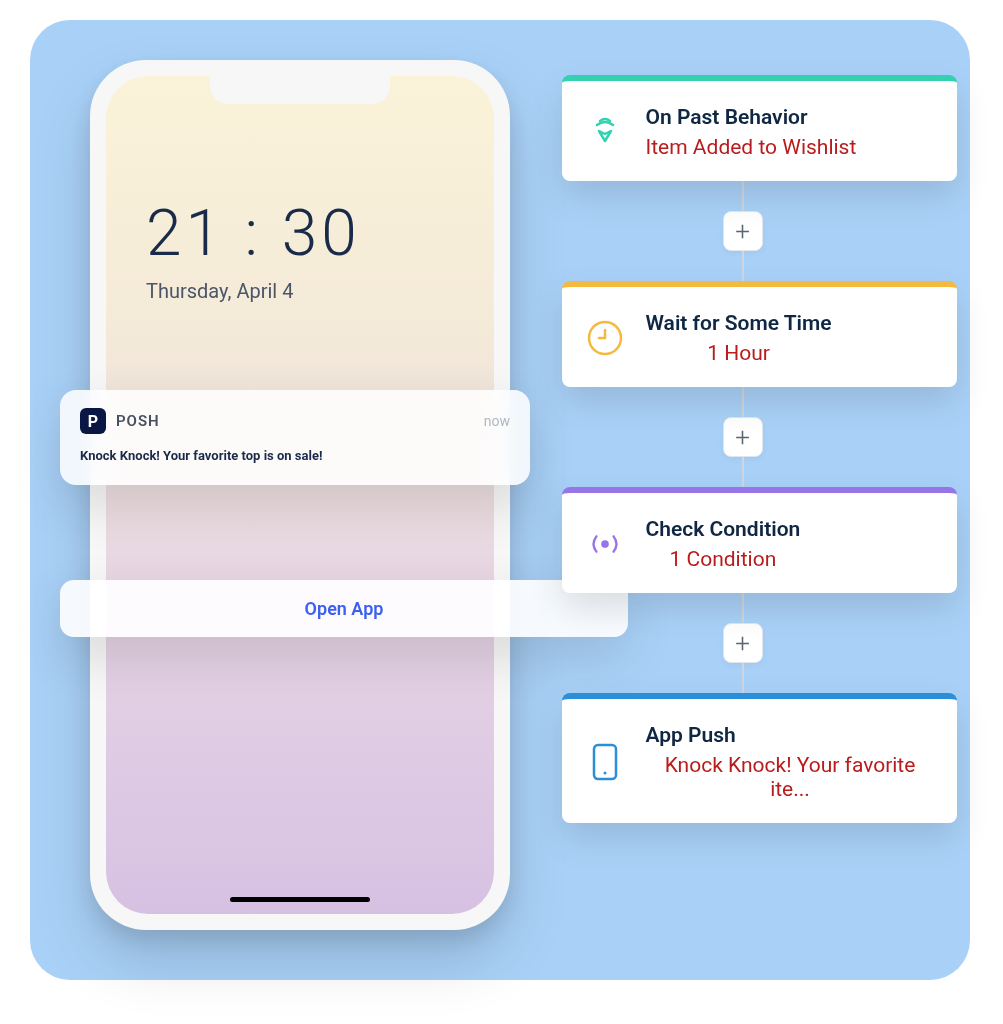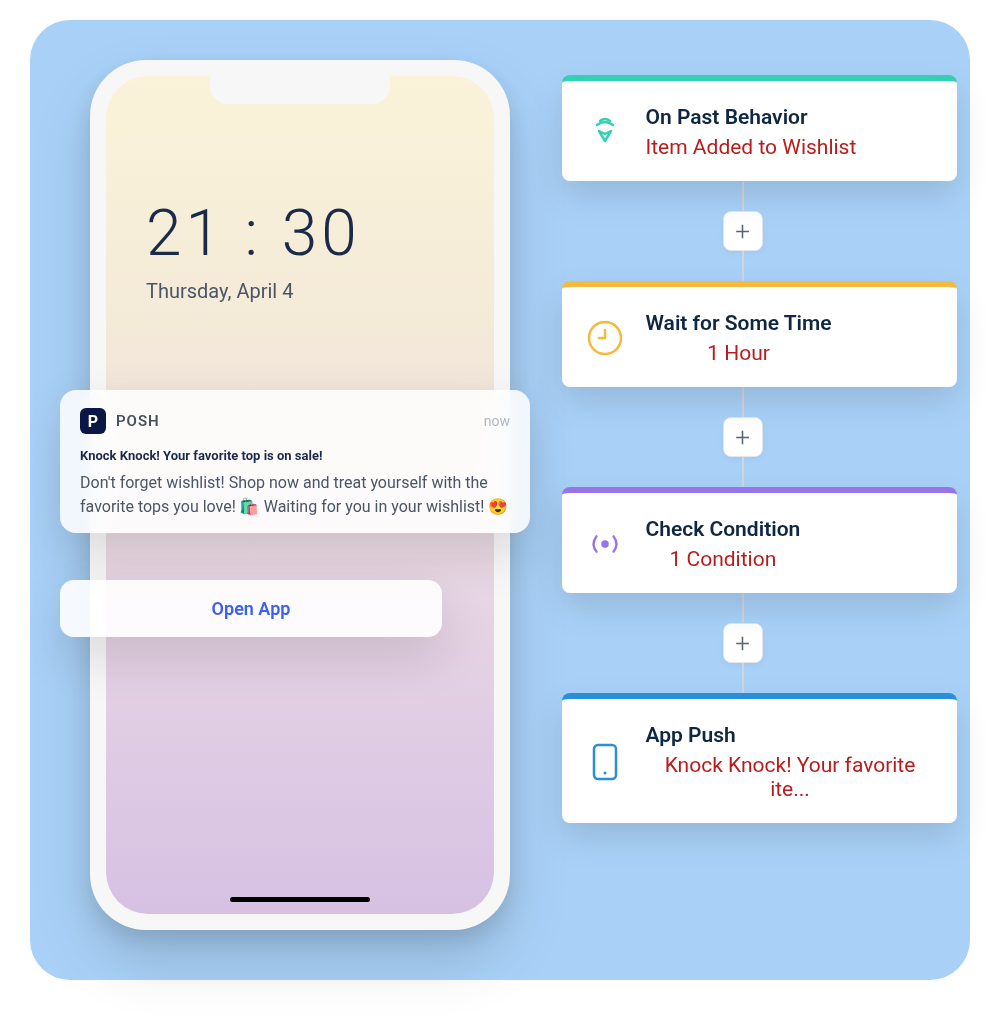--- a/index.html
+++ b/index.html
@@ -133,21 +133,21 @@
 }
 .notif-body {
   font-size: 16px;
   color: #4a5568;
   line-height: 1.5;
 }
 .open-app {
   position: absolute;
   left: 60px;
   top: 580px;
-  width: 382px;
+  width: 568px;
   background: rgba(255,255,255,0.9);
   border-radius: 14px;
   box-shadow: 0 20px 50px rgba(0,0,0,0.12);
   padding: 18px;
   text-align: center;
   font-size: 18px;
   font-weight: 600;
   color: #3b5ff1;
 }
 
@@ -240,21 +240,20 @@
 
   <div class="notification">
     <div class="notif-header">
       <div class="notif-icon">
         <span>P</span>
       </div>
       <div class="notif-app">POSH</div>
       <div class="notif-now">now</div>
     </div>
     <div class="notif-title">Knock Knock! Your favorite top is on sale!</div>
-    <div class="notif-body">Don't forget wishlist! Shop now and treat yourself with the favorite tops you love! 🛍️ Waiting for you in your wishlist! 😍</div>
   </div>
 
   <div class="open-app">
     <span>Open App</span>
   </div>
 
   <div class="flow">
 
     <div class="flow-card c1">
       <div class="ic">

